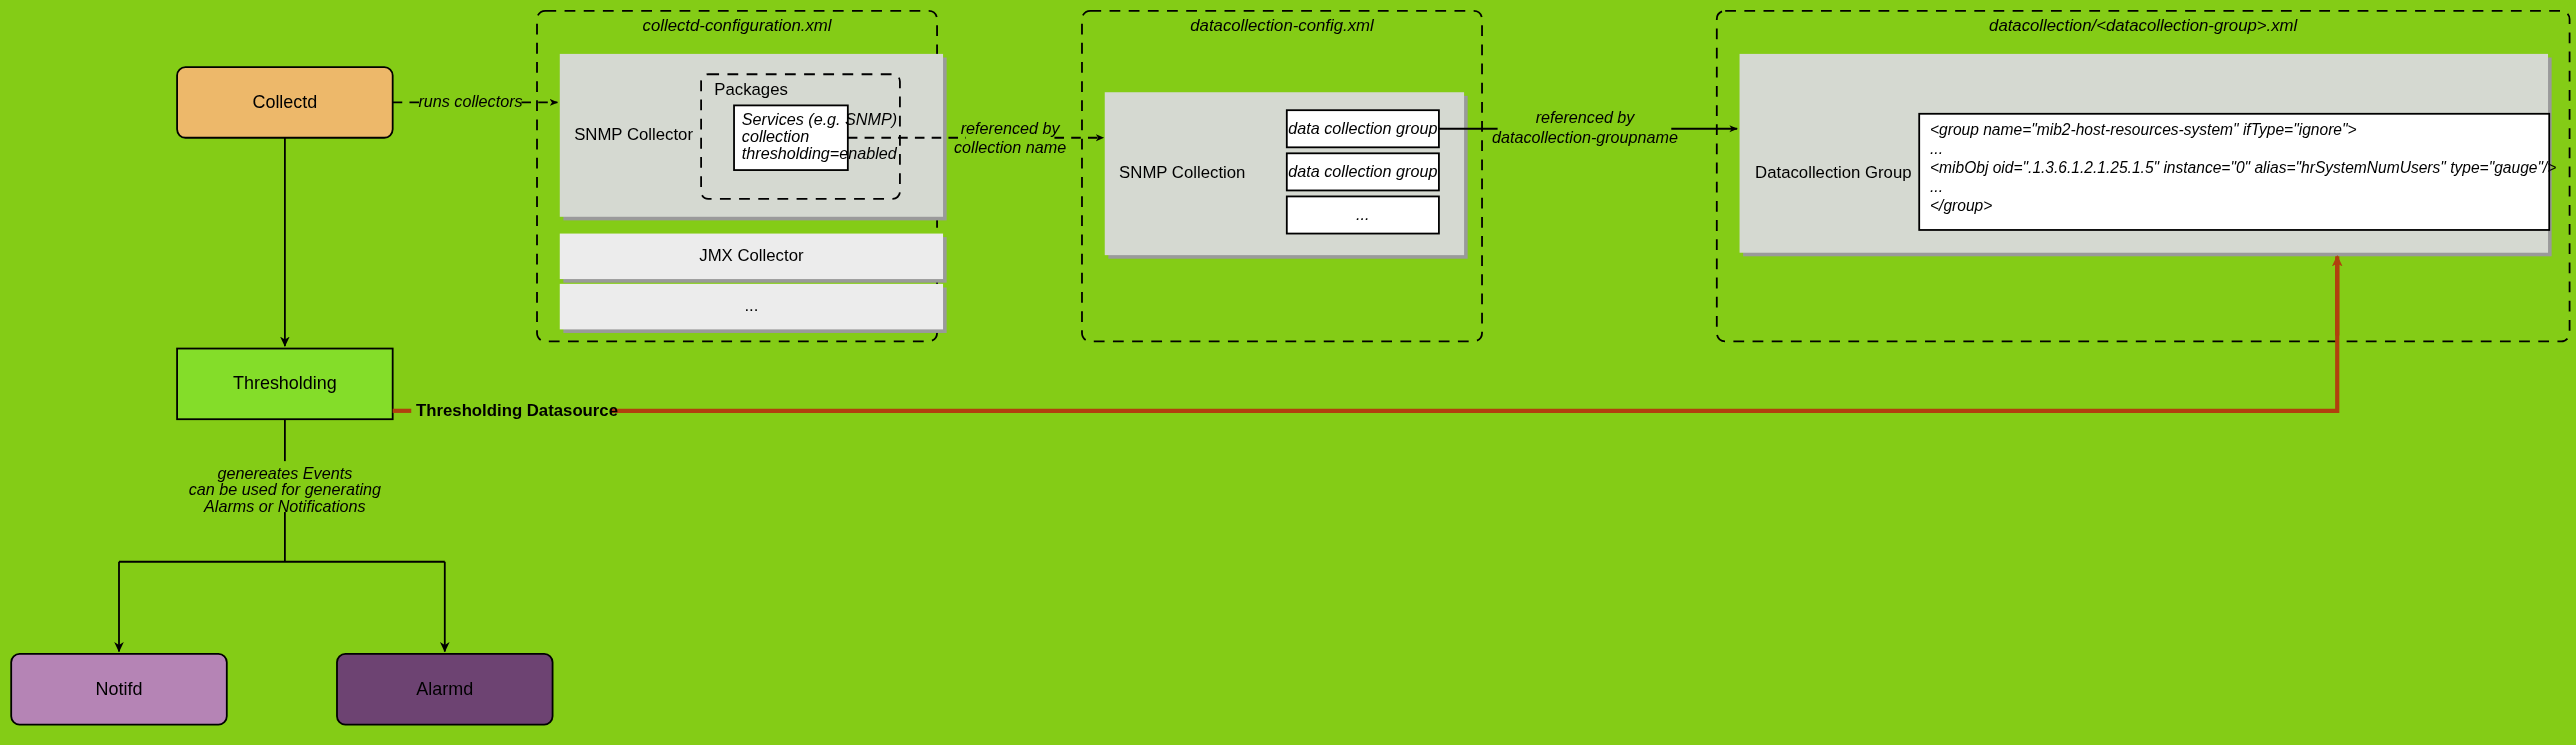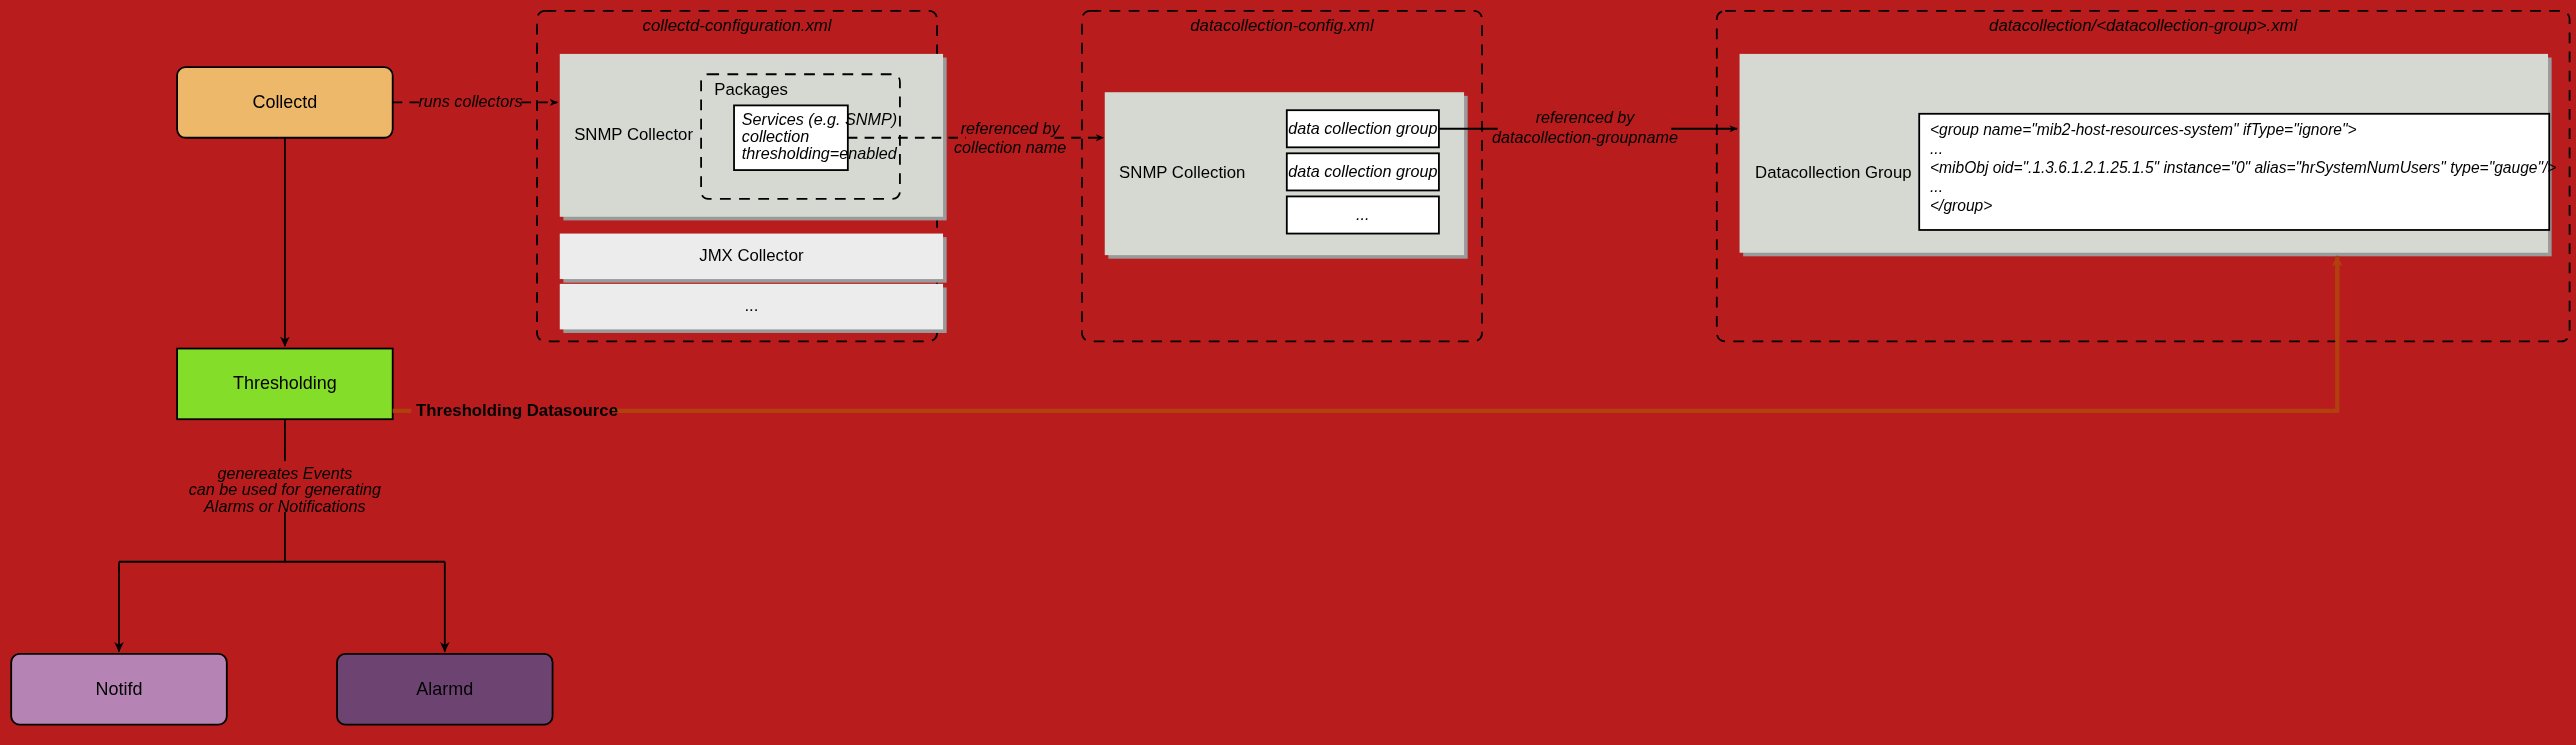--- a/index.html
+++ b/index.html
@@ -7,21 +7,21 @@
     padding: 0;
     background: #ffffff;
   }
   body {
     font-family: "Liberation Sans", sans-serif;
   }
   #diagram-root {
     position: relative;
     width: 2576px;
     height: 745px;
-    background: #b91c1c;
+    background: #84cc16;
     overflow: hidden;
   }
   svg.diagram-canvas {
     position: absolute;
     left: 0;
     top: 0;
     width: 2576px;
     height: 745px;
   }
   text {

